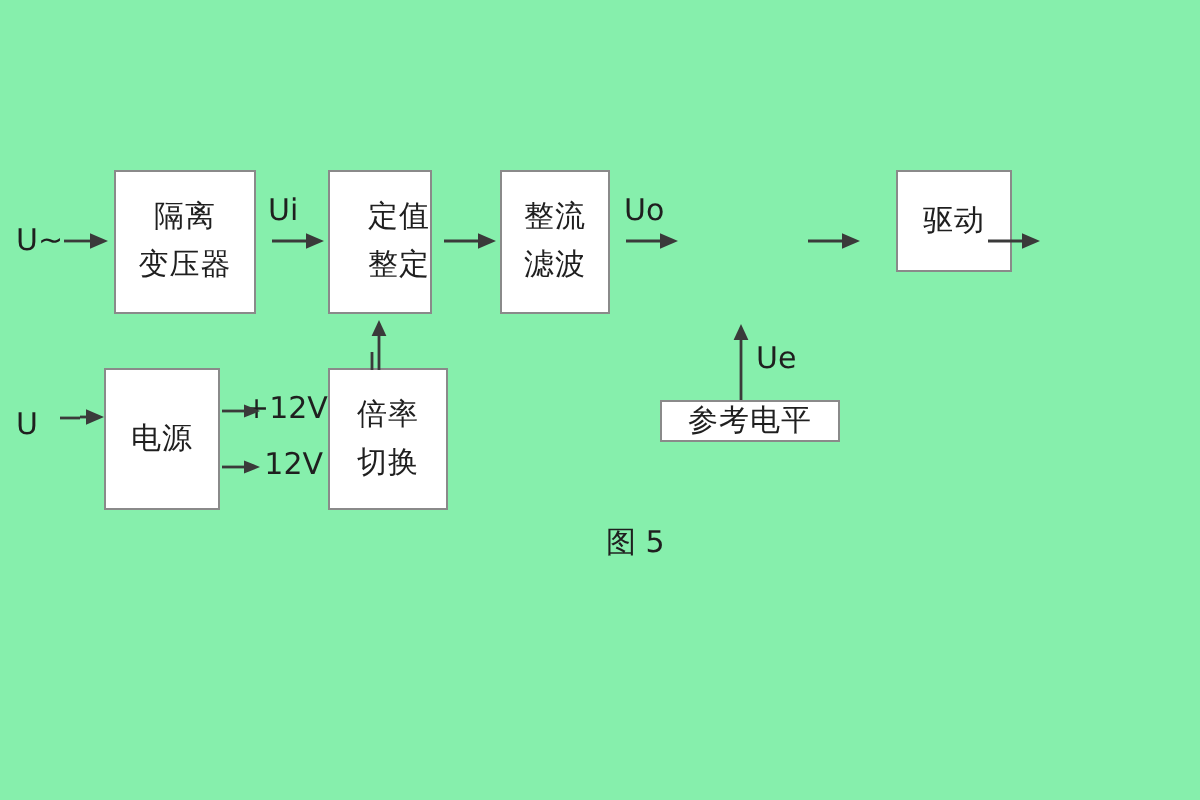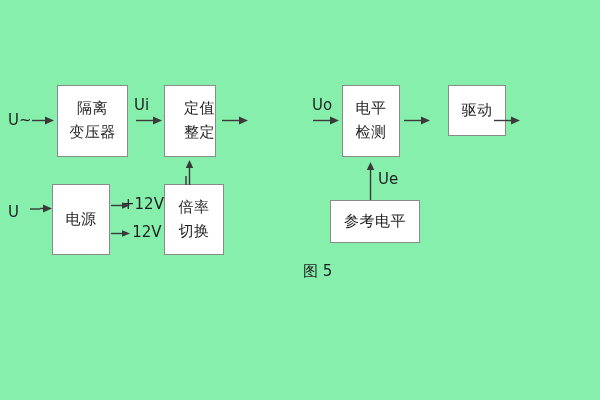--- a/index.html
+++ b/index.html
@@ -64,41 +64,41 @@
   <div class="box" style="left:57px; top:85px; width:71px; height:72px;">
     <span class="ln">隔离</span>
     <span class="ln">变压器</span>
   </div>
 
   <div class="box" style="left:164px; top:85px; width:52px; height:72px;align-items:flex-end;">
     <span class="ln">定值</span>
     <span class="ln">整定</span>
   </div>
 
-
-  <div class="box" style="left:342px; top:85px; width:58px; height:72px;">
-    <span class="ln">电平</span>
-    <span class="ln">检测</span>
-  </div>
+  <div class="box" style="left:250px; top:85px; width:55px; height:72px;">
+    <span class="ln">整流</span>
+    <span class="ln">滤波</span>
+  </div>
+
 
   <div class="box single" style="left:448px; top:85px; width:58px; height:51px;">
     <span class="ln">驱动</span>
   </div>
 
 
   <div class="box single" style="left:52px; top:184px; width:58px; height:71px;">
     <span class="ln">电源</span>
   </div>
 
   <div class="box" style="left:164px; top:184px; width:60px; height:71px;">
     <span class="ln">倍率</span>
     <span class="ln">切换</span>
   </div>
 
-  <div class="box single" style="left:330px; top:200px; width:90px; height:43px;">
+  <div class="box single" style="left:330px; top:200px; width:90px; height:21px;">
     <span class="ln">参考电平</span>
   </div>
 
   <div class="lbl big" style="left:8px; top:113px;">U~</div>
 
   <div class="lbl big" style="left:8px; top:205px;">U</div>
 
   <div class="lbl big" style="left:134px; top:98px;">Ui</div>
 
   <div class="lbl big" style="left:312px; top:98px;">Uo</div>

